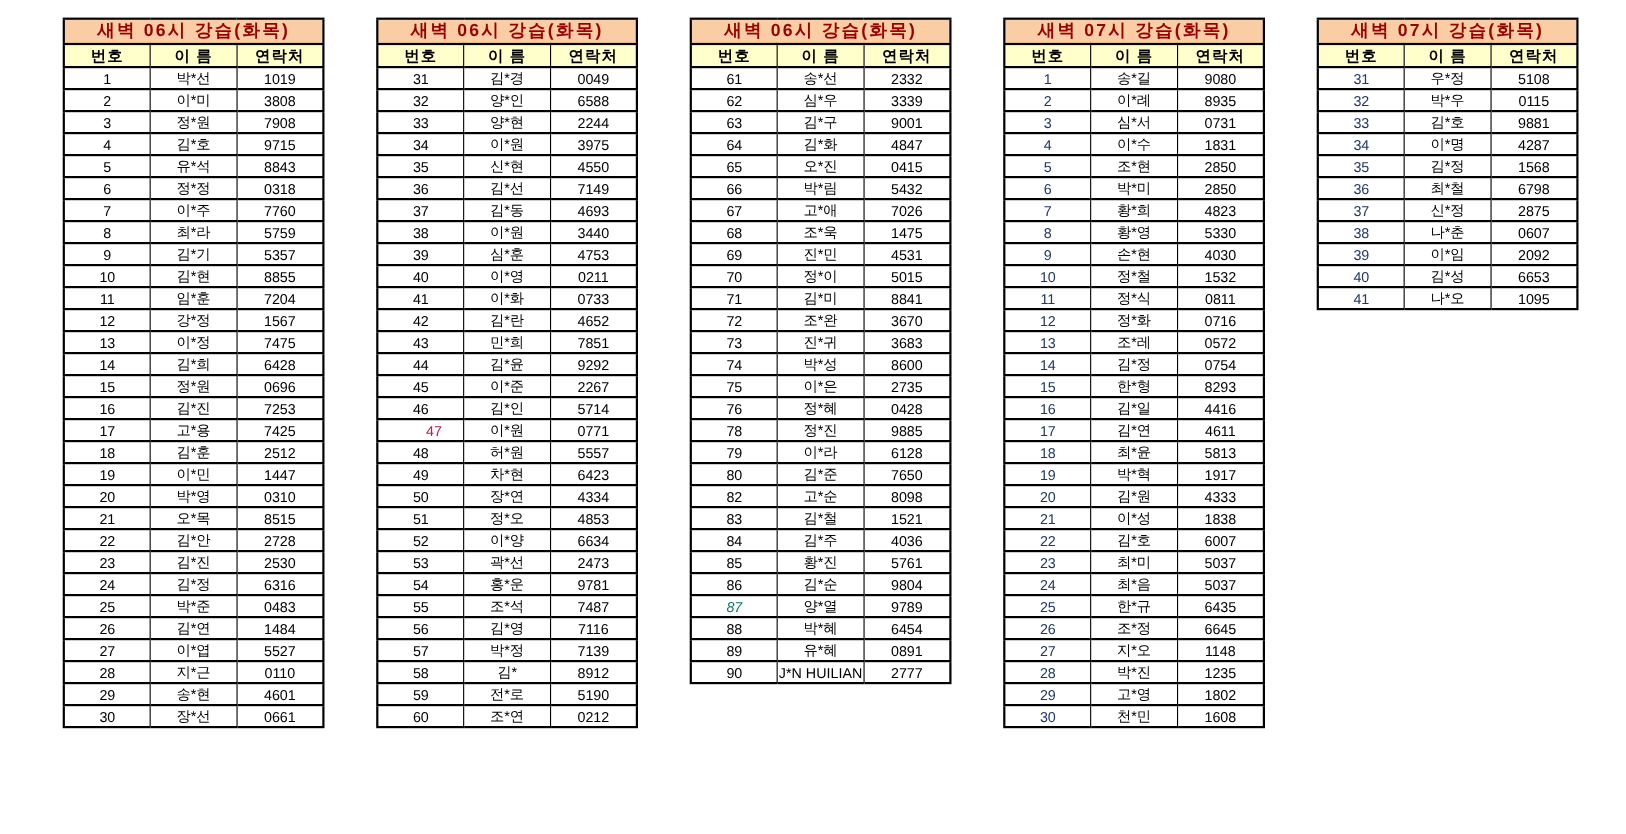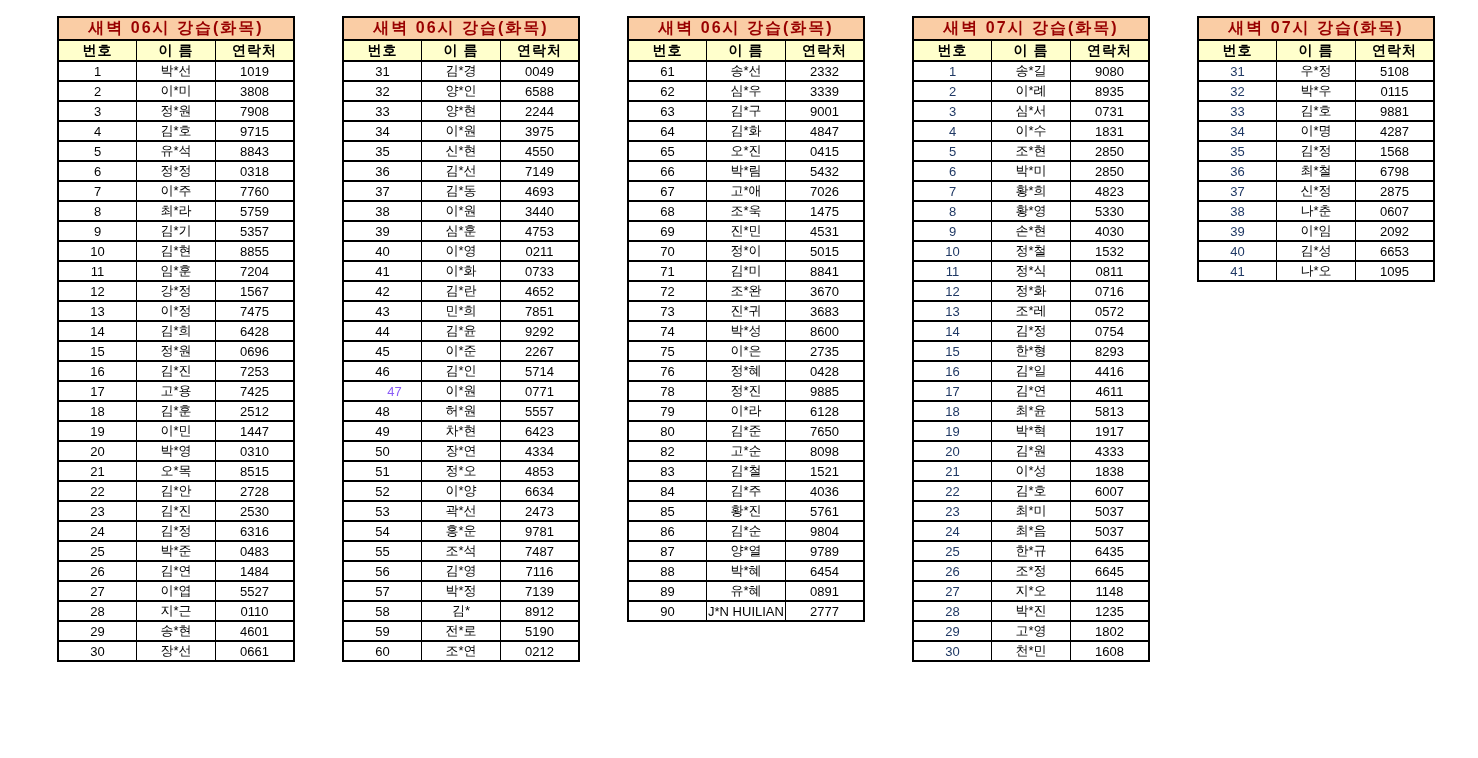--- a/index.html
+++ b/index.html
@@ -330,21 +330,21 @@
           <td style="color: rgb(0, 0, 0);">45</td>
           <td>이*준</td>
           <td>2267</td>
         </tr>
         <tr>
           <td style="color: rgb(0, 0, 0);">46</td>
           <td>김*인</td>
           <td>5714</td>
         </tr>
         <tr>
-          <td style="color: #8b5cf6; padding-left: 24px;">47</td>
+          <td style="color: #be185d; padding-left: 24px;">47</td>
           <td>이*원</td>
           <td>0771</td>
         </tr>
         <tr>
           <td style="color: rgb(0, 0, 0);">48</td>
           <td>허*원</td>
           <td>5557</td>
         </tr>
         <tr>
           <td style="color: rgb(0, 0, 0);">49</td>
@@ -535,21 +535,21 @@
           <td style="color: rgb(0, 0, 0);">85</td>
           <td>황*진</td>
           <td>5761</td>
         </tr>
         <tr>
           <td style="color: rgb(0, 0, 0);">86</td>
           <td>김*순</td>
           <td>9804</td>
         </tr>
         <tr>
-          <td style="color: #000000;">87</td>
+          <td style="color: #0f766e; font-style: italic;">87</td>
           <td>양*열</td>
           <td>9789</td>
         </tr>
         <tr>
           <td style="color: rgb(0, 0, 0);">88</td>
           <td>박*혜</td>
           <td>6454</td>
         </tr>
         <tr>
           <td style="color: rgb(0, 0, 0);">89</td>

